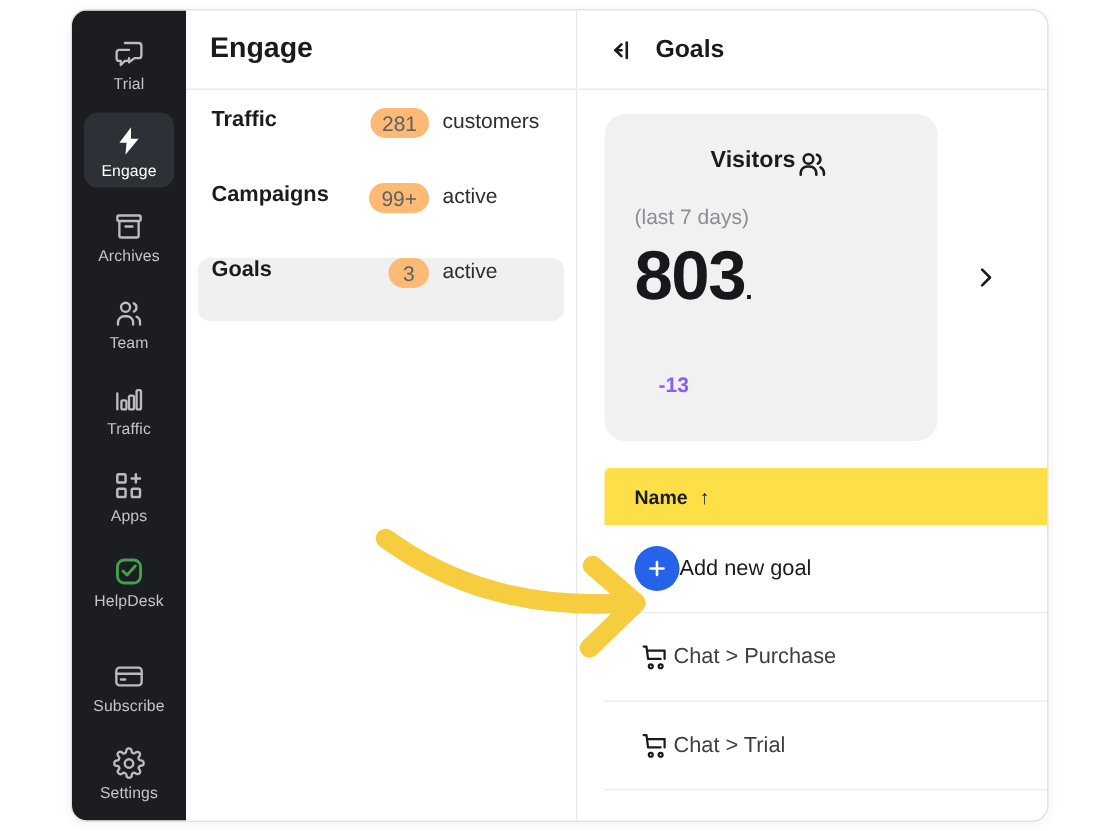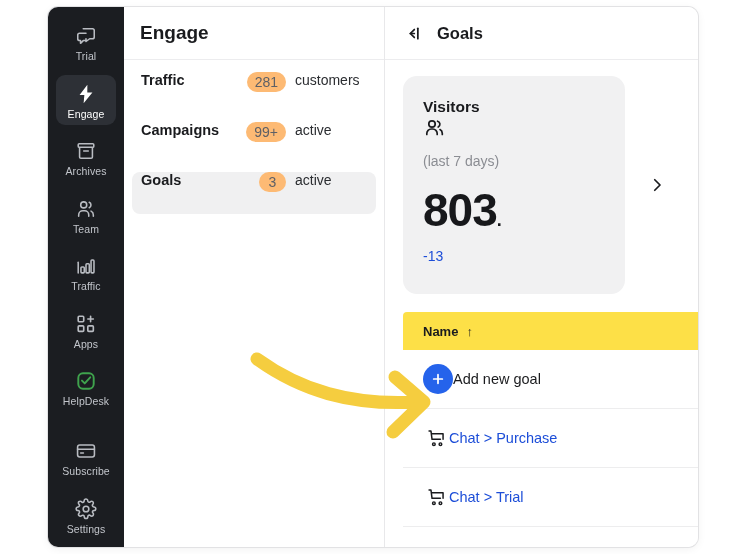--- a/index.html
+++ b/index.html
@@ -160,50 +160,49 @@
     height: 218px;
     background: #f1f1f2;
     border-radius: 14px;
     padding: 22px 20px 0 20px;
     box-sizing: border-box;
     position: relative;
     cursor: pointer;
   }
   .stat-head {
     display: flex;
-    justify-content: flex-start;
+    justify-content: center;
     align-items: flex-start;
-    flex-direction: column;
   }
   .stat-name {
     font-size: 15.5px;
     font-weight: bold;
     color: #1a1b1e;
   }
   .stat-sub {
     font-size: 14px;
     color: #8b8d93;
     margin-top: 9px;
   }
   .stat-value {
     font-size: 46px;
     font-weight: bold;
     color: #17181b;
     letter-spacing: -1px;
-    margin-top: 18px;
+    margin-top: 8px;
     line-height: 1;
   }
   .stat-value .dot { font-size: 18px; }
   .stat-delta {
     position: absolute;
-    left: 20px;
+    left: 36px;
     bottom: 30px;
     font-size: 14px;
-    font-weight: normal;
-    color: #1d4ed8;
+    font-weight: bold;
+    color: #8b5cf6;
   }
   .card-next {
     margin-left: 20px;
     width: 24px; height: 24px;
     display: flex; align-items: center; justify-content: center;
     color: #1a1b1e;
     cursor: pointer;
   }
 
   
@@ -242,21 +241,21 @@
     align-items: center;
     justify-content: center;
     flex: 0 0 30px;
   }
   .row-text {
     font-size: 14.5px;
     color: #1a1b1e;
   }
   .row-link {
     font-size: 14.5px;
-    color: #1d4ed8;
+    color: #404040;
   }
   .cart-ico {
     width: 26px; flex: 0 0 26px;
     display: flex; align-items: center; justify-content: center;
     color: #1a1b1e;
   }
 
   
   #annotation {
     position: absolute;

